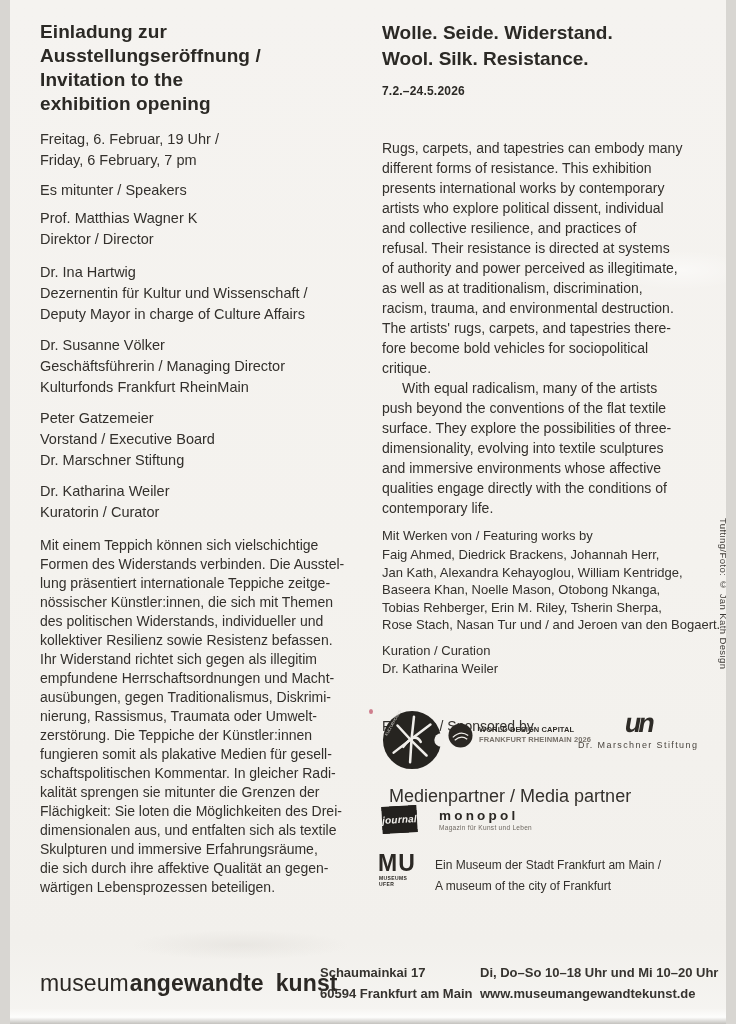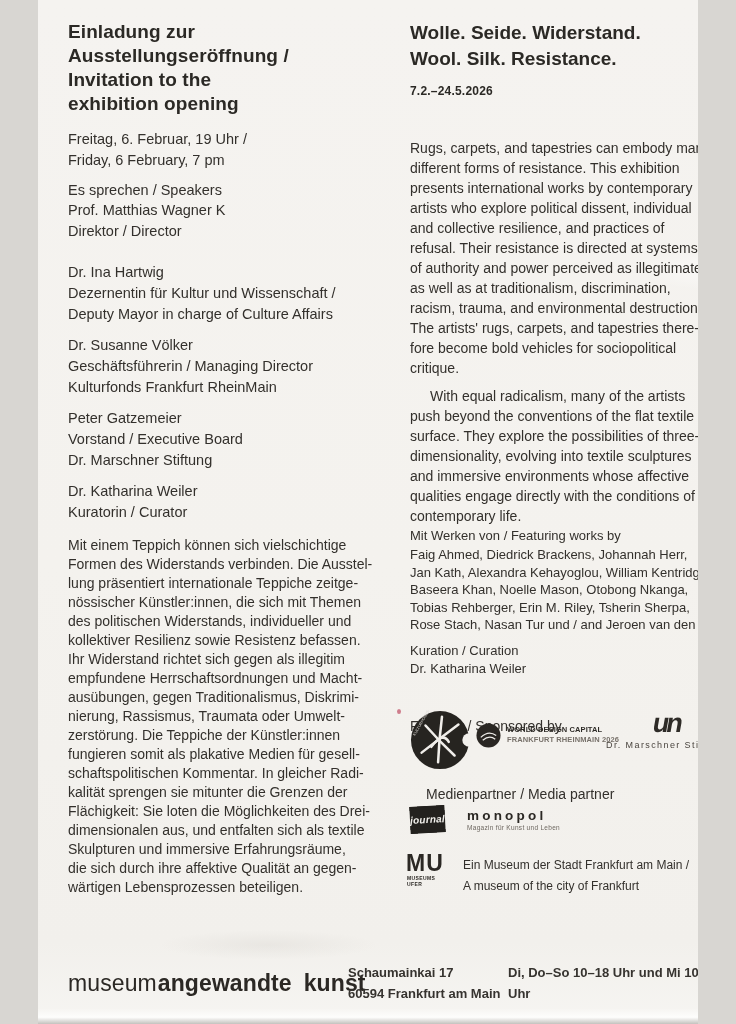--- a/index.html
+++ b/index.html
@@ -1,47 +1,47 @@
 <!DOCTYPE html>
 <html><head>
 <meta charset="utf-8">
 <style>
   html,body{margin:0;padding:0;background:#d8d6d2;}
   .page{
-    position:relative;width:660px;height:1024px;margin:0 auto;
+    position:relative;width:716px;height:1024px;margin:0 auto;
     background:linear-gradient(180deg,#f5f3f0 0%,#f4f2ee 55%,#f2f0ec 92%,#f6f5f2 100%);
     font-family:"Liberation Sans",sans-serif;color:#33302c;overflow:hidden;
   }
   .pre{white-space:pre-line;}
   .abs{position:absolute;}
   
   .l-title{left:30px;top:20px;font-size:19px;line-height:24px;font-weight:700;color:#2b2925;letter-spacing:.1px;}
   .l-datetime{left:30px;top:129px;font-size:14.5px;line-height:21px;}
   .l-speakers-h{left:30px;top:182px;font-size:14.5px;}
   .speaker{left:30px;font-size:14.5px;line-height:21px;width:340px;}
-  .sp0{top:200px}.sp1{top:262px}.sp2{top:335px}.sp3{top:408px}.sp4{top:481px}
+  .sp0{top:208px}.sp1{top:262px}.sp2{top:335px}.sp3{top:408px}.sp4{top:481px}
   .l-intro{left:30px;top:536px;width:342px;font-size:14px;line-height:19px;}
   
   .r-title{left:372px;top:20px;font-size:19px;line-height:26px;font-weight:700;color:#2b2925;}
   .r-date{left:372px;top:84px;font-size:12px;font-weight:700;color:#2b2925;letter-spacing:.2px;}
   .r-intro{left:372px;top:138px;width:344px;font-size:14px;line-height:20px;}
-  .r-intro .p2{text-indent:20px;margin-top:8px;}
+  .r-intro .p2{text-indent:20px;}
   .r-artists-h{left:372px;top:528px;font-size:13px;}
   .r-artists{left:372px;top:546px;width:348px;font-size:13px;line-height:17.5px;}
   .r-curation{left:372px;top:642px;font-size:13px;line-height:17.5px;}
   .r-sponsors-h{left:372px;top:690px;font-size:14px;margin-top:28px;}
   .logo-row{left:372px;top:710px;width:344px;height:66px;}
   .stamp{position:absolute;left:0;top:0;width:62px;height:62px;}
   .wdc-circle{position:absolute;left:66px;top:13px;width:25px;height:25px;}
   .wdc-text{position:absolute;left:97px;top:15px;font-size:7.5px;line-height:9.5px;font-weight:700;color:#2e2b27;letter-spacing:.1px;}
   .wdc-text .l2{color:#77716a;font-weight:700;}
   .marschner{position:absolute;left:196px;top:0px;width:120px;text-align:center;}
   .marschner-mark{font-size:27px;font-weight:700;color:#2e2b27;letter-spacing:-3px;transform:skewX(-10deg);display:inline-block;line-height:26px;}
   .marschner-label{font-size:9px;letter-spacing:1.4px;color:#4a453f;margin-top:4px;white-space:nowrap;}
-  .r-media-h{left:388px;top:786px;font-size:14px;}
+  .r-media-h{left:379px;top:786px;font-size:18px;}
   .media-row{left:372px;top:806px;width:344px;height:44px;}
   .journal-box{position:absolute;left:0;top:0;width:35px;height:27px;background:#23211e;transform:rotate(-3deg);
     display:flex;align-items:center;justify-content:center;box-shadow:inset 0 0 0 1.5px #23211e, inset 0 0 0 2.5px #f2f0ec00;}
   .journal-txt{color:#f2f0ec;font-size:10px;font-weight:700;font-style:italic;letter-spacing:.2px;}
   .monopol{position:absolute;left:57px;top:2px;}
   .monopol-word{font-size:13.5px;font-weight:700;letter-spacing:3.2px;color:#2b2824;}
   .monopol-sub{font-size:6.5px;color:#6d6760;margin-top:1px;letter-spacing:.3px;}
   .mu-row{left:368px;top:852px;width:352px;height:48px;}
   .mu-mark{position:absolute;left:0;top:0;font-size:23px;font-weight:700;letter-spacing:1px;color:#2b2824;line-height:22px;}
   .mu-sub{position:absolute;left:1px;top:24px;font-size:5px;font-weight:700;line-height:5.5px;letter-spacing:.4px;color:#2b2824;}
@@ -70,21 +70,21 @@
   <div class="smudge sm1"></div>
   <div class="smudge sm2"></div>
   <div class="abs red-dot"></div>
 
   <div class="abs l-title pre">Einladung zur
 Ausstellungseröffnung /
 Invitation to the
 exhibition opening</div>
   <div class="abs l-datetime pre">Freitag, 6. Februar, 19 Uhr /
 Friday, 6 February, 7 pm</div>
-  <div class="abs l-speakers-h">Es sprechen / Speakers</div>
+  <div class="abs l-speakers-h">Es mitunter / Speakers</div>
 
   <div class="abs speaker sp0">
     <div>Prof. Matthias Wagner K</div>
     <div class="pre">Direktor / Director</div>
   </div>
   <div class="abs speaker sp1">
     <div>Dr. Ina Hartwig</div>
     <div class="pre">Dezernentin für Kultur und Wissenschaft /
 Deputy Mayor in charge of Culture Affairs</div>
   </div>

